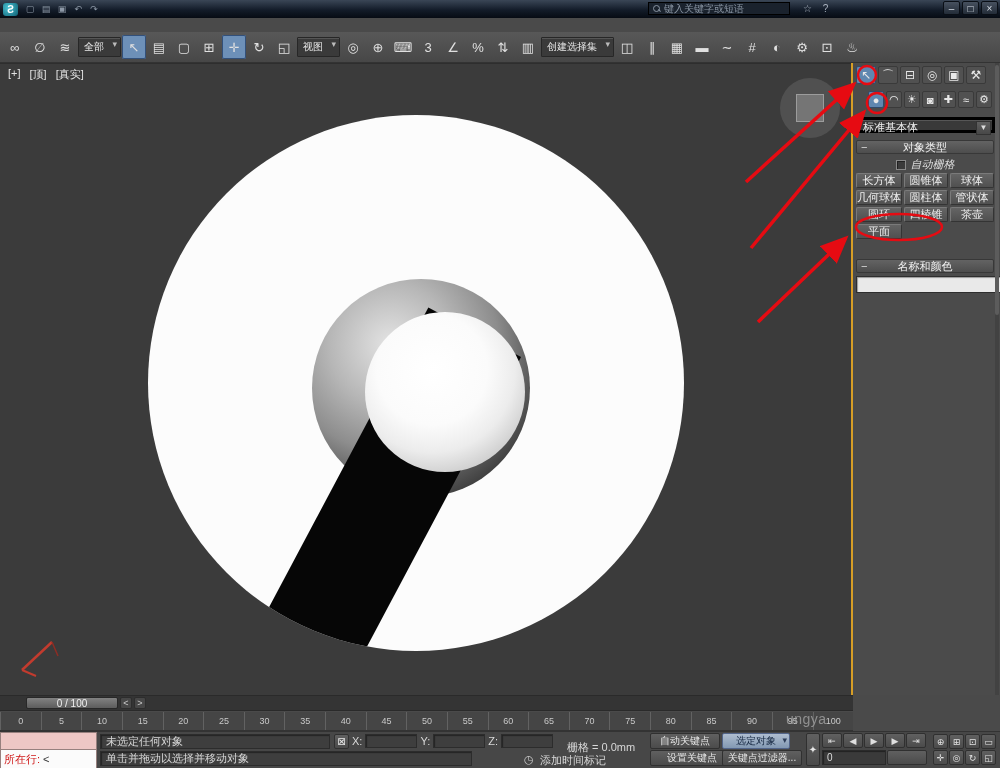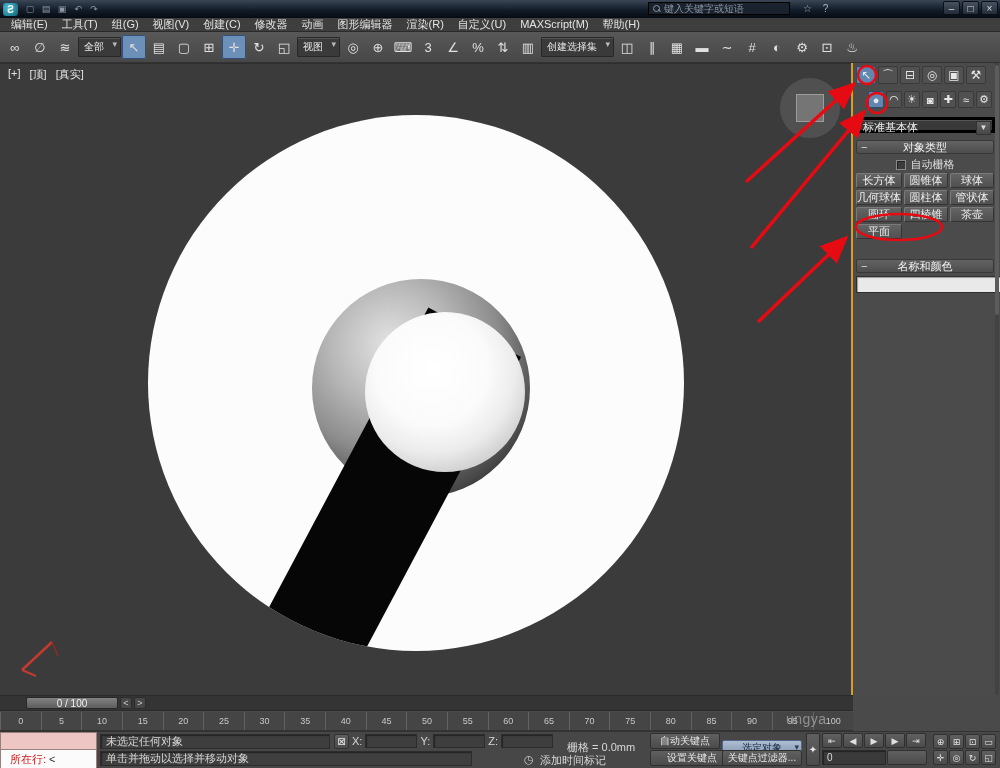--- a/index.html
+++ b/index.html
@@ -77,21 +77,21 @@
     color:#e8e8e8; font-size:11px; border-radius:2px; background:#515151; border:1px solid #3a3a3a; }
   .pcat[data-active="true"] { background:#5f87b0; border-color:#2f4a6b; }
   .pdrop { position:absolute; left:2px; top:54px; width:140px; height:16px; background:#393939;
     border:3px solid #000000; box-shadow:inset 0 1px 0 #565656; color:#f0f0f0; line-height:14px; padding-left:5px; }
   .pdrop::after { content:"▼"; position:absolute; right:1px; top:1px; width:13px; height:12px; font-size:8px; color:#ddd;
     background:linear-gradient(#5f5f5f,#484848); border:1px solid #333; text-align:center; line-height:12px; }
   .rollout { position:absolute; left:3px; width:138px; height:14px;
     background:linear-gradient(#636363,#4d4d4d); border:1px solid #383838; border-radius:2px;
     color:#f2f2f2; display:flex; align-items:center; justify-content:center; font-size:11px; }
   .rollout .minus { position:absolute; left:4px; top:0; color:#ddd; }
-  .autogrid { position:absolute; left:3px; top:94px; width:138px; height:15px; display:flex; align-items:center; justify-content:center; gap:5px; color:#ddd; }
+  .autogrid { position:absolute; left:3px; top:94px; width:138px; height:15px; display:flex; align-items:center; justify-content:center; gap:5px; color:#ddd;font-style:italic; }
   .checkbox { width:10px; height:10px; background:#3b3b3b; border:1px solid #8a8a8a; box-shadow:inset 1px 1px 0 #222; }
   .objgrid { position:absolute; left:3px; top:110px; width:138px; display:grid; grid-template-columns:1fr 1fr 1fr; gap:2px; }
   .obj-btn { height:15px; background:linear-gradient(#646464,#505050); border:1px solid; border-color:#7a7a7a #343434 #343434 #7a7a7a;
     border-radius:2px; color:#eee; font-size:11px; display:flex; align-items:center; justify-content:center; cursor:pointer; white-space:nowrap; }
   .namerow { position:absolute; left:3px; top:213px; width:138px; display:flex; gap:3px; }
   .name-input { flex:1; height:17px; background:#e9e9e9; border:1px solid #2e2e2e; box-shadow:inset 1px 1px 1px #9a9a9a; }
   .pscroll { position:absolute; right:1px; top:0; width:4px; height:632px; background:#424242; }
   .pscroll .thumb { position:absolute; top:2px; left:0; width:4px; height:250px; background:#5c5c5c; border-radius:2px; }
 
   
@@ -105,21 +105,21 @@
   .ruler { position:absolute; top:712px; left:0; width:853px; height:19px; background:#454545;
     border-bottom:1px solid #333; display:flex; z-index:5; }
   .ruler .cell { flex:1; border-left:1px solid #626262; color:#c9c9c9; font-size:9px;
     display:flex; align-items:center; justify-content:center; }
 
   
   .statusbar { position:absolute; top:731px; left:0; width:1000px; height:37px; background:#474747; border-top:1px solid #333; z-index:6; }
   .listener { position:absolute; left:0; top:0; width:97px; height:37px; }
   .listener-pink { height:18px; background:#eec7c5; border:1px solid #97807e; }
   .listener-white { height:19px; background:#fbfbfb; border:1px solid #97807e; border-top:none;
-    display:flex; align-items:center; gap:3px; padding-left:9px; font-size:11px; }
+    display:flex; align-items:center; gap:3px; padding-left:3px; font-size:11px; }
   .listener-white .red { color:#d01818; }
   .listener-white .cur { color:#333; }
   .field { position:absolute; background:#3e3e3e; border:1px solid #2c2c2c; box-shadow:inset 1px 1px 1px #242424;
     color:#d8d8d8; font-size:11px; line-height:13px; padding-left:5px; white-space:nowrap; overflow:hidden; }
   .sb-label { position:absolute; color:#d8d8d8; font-size:11px; white-space:nowrap; }
   .sbtn { position:absolute; background:linear-gradient(#606060,#4b4b4b); border:1px solid #303030; border-radius:2px;
     color:#e8e8e8; font-size:10px; display:flex; align-items:center; justify-content:center; white-space:nowrap; }
   .seldrop { background:linear-gradient(#aebdd0,#8399b3); color:#13253f; border:1px solid #52658a; position:relative; }
   .seldrop::after { content:"▾"; position:absolute; right:2px; top:1px; font-size:9px; color:#2c3d59; }
   .xyz { position:absolute; left:352px; top:2px; display:flex; align-items:center; gap:3px; }
@@ -164,35 +164,20 @@
     <span title="communication-center-icon">☆</span>
         <span title="help-icon">?</span>
       </div>
     <div class="winbtns">
       <span>–</span>
       <span>□</span>
       <span>×</span>
     </div>
   </div>
 
-  <div class="menubar">
-
-  <span>编辑(E)</span>
-      <span>工具(T)</span>
-      <span>组(G)</span>
-      <span>视图(V)</span>
-      <span>创建(C)</span>
-      <span>修改器</span>
-      <span>动画</span>
-      <span>图形编辑器</span>
-      <span>渲染(R)</span>
-      <span>自定义(U)</span>
-      <span>MAXScript(M)</span>
-      <span>帮助(H)</span>
-    </div>
 
   <div class="toolbar">
 
   <span class="tbitem" title="select-and-link">
       <span class="tbglyph">∞</span>
 
     </span>
       <span class="tbitem" title="unlink-selection">
       <span class="tbglyph">∅</span>
 
@@ -450,21 +435,21 @@
       <span class="lbl">Z:</span>
       <span class="xf"></span>
     </div>
 
     <span class="sb-label" style="left:567px; top:8px;">栅格 = 0.0mm</span>
 
     <span class="sb-label" style="left:524px; top:21px; color:#c8c8c8;">◷</span>
     <span class="sb-label" style="left:540px; top:21px;">添加时间标记</span>
 
     <div class="sbtn" style="left:650px; top:1px; width:70px; height:16px;">自动关键点</div>
-    <div class="sbtn seldrop" style="left:722px; top:8px; width:80px; height:16px;">选定对象</div>
+    <div class="sbtn seldrop" style="left:722px; top:1px; width:68px; height:16px;">选定对象</div>
     <div class="sbtn" style="left:650px; top:18px; width:84px; height:16px;">设置关键点</div>
     <div class="sbtn" style="left:722px; top:18px; width:80px; height:16px;">关键点过滤器...</div>
 
     <div class="transport">
       <div class="keybig">✦</div>
       <div class="t-main">
         <div class="t-row">
 
         <span class="minibtn" title="go-to-start">⇤</span>
             <span class="minibtn" title="previous-frame">◀</span>

